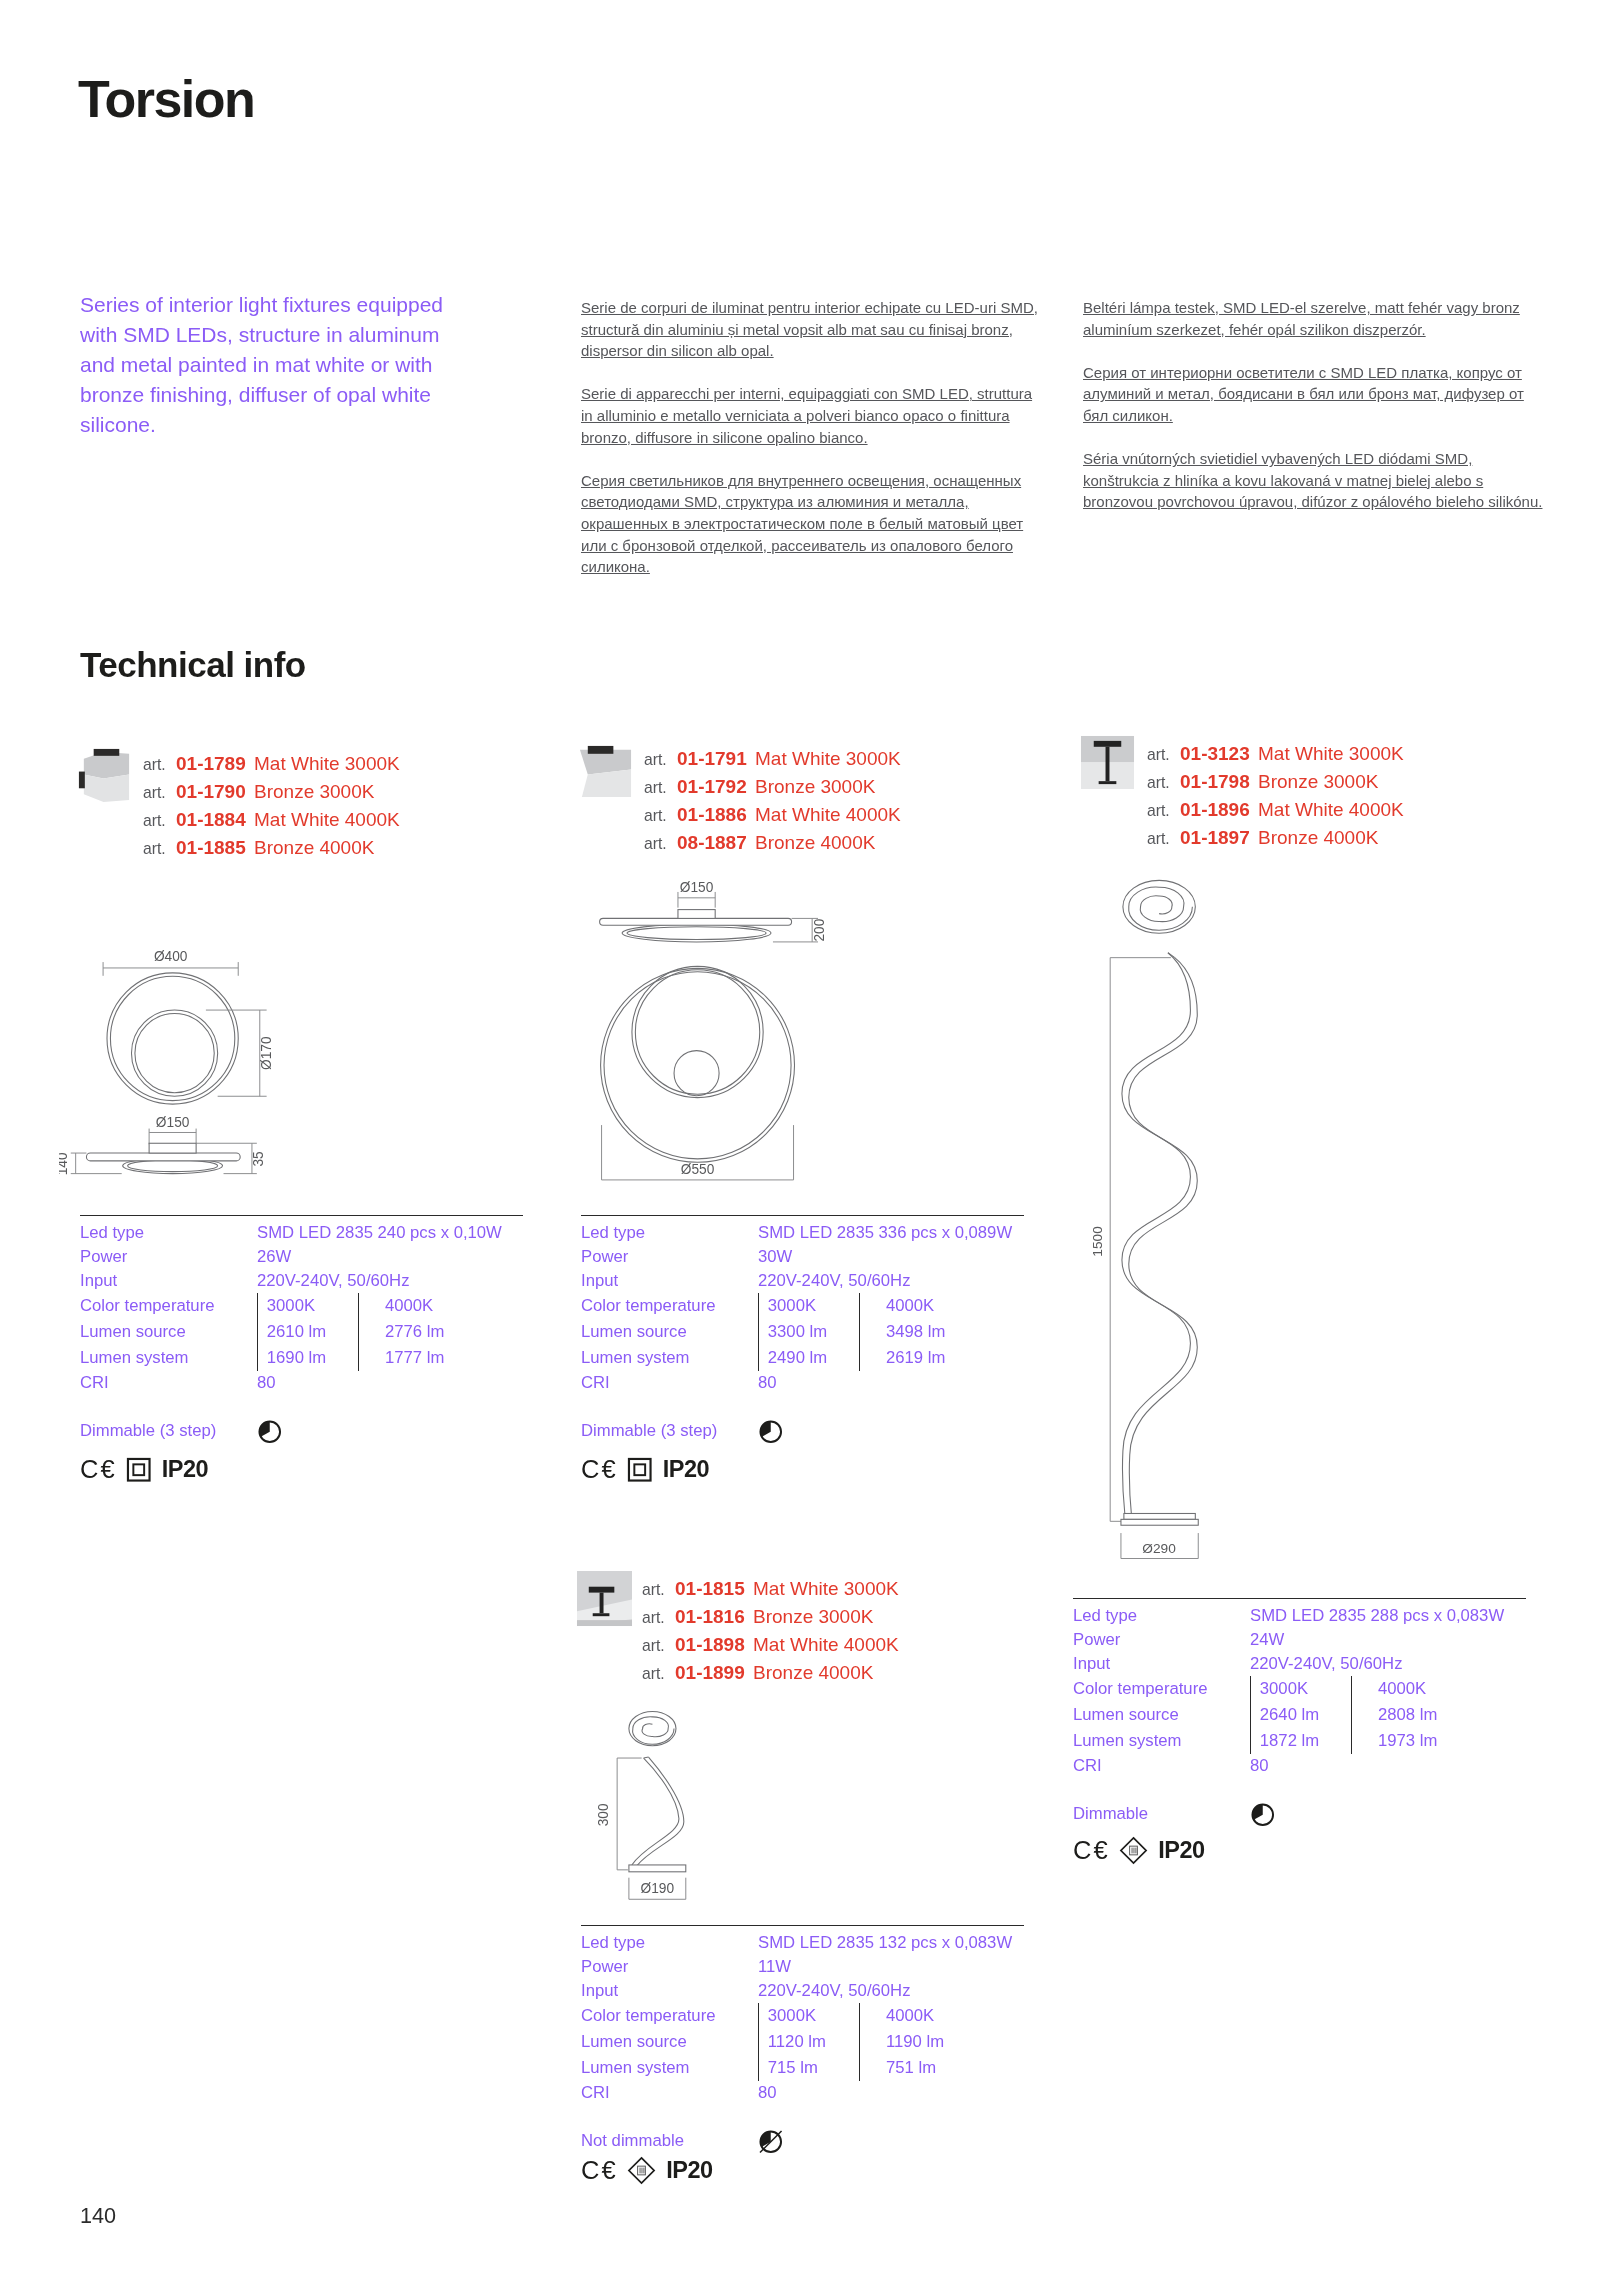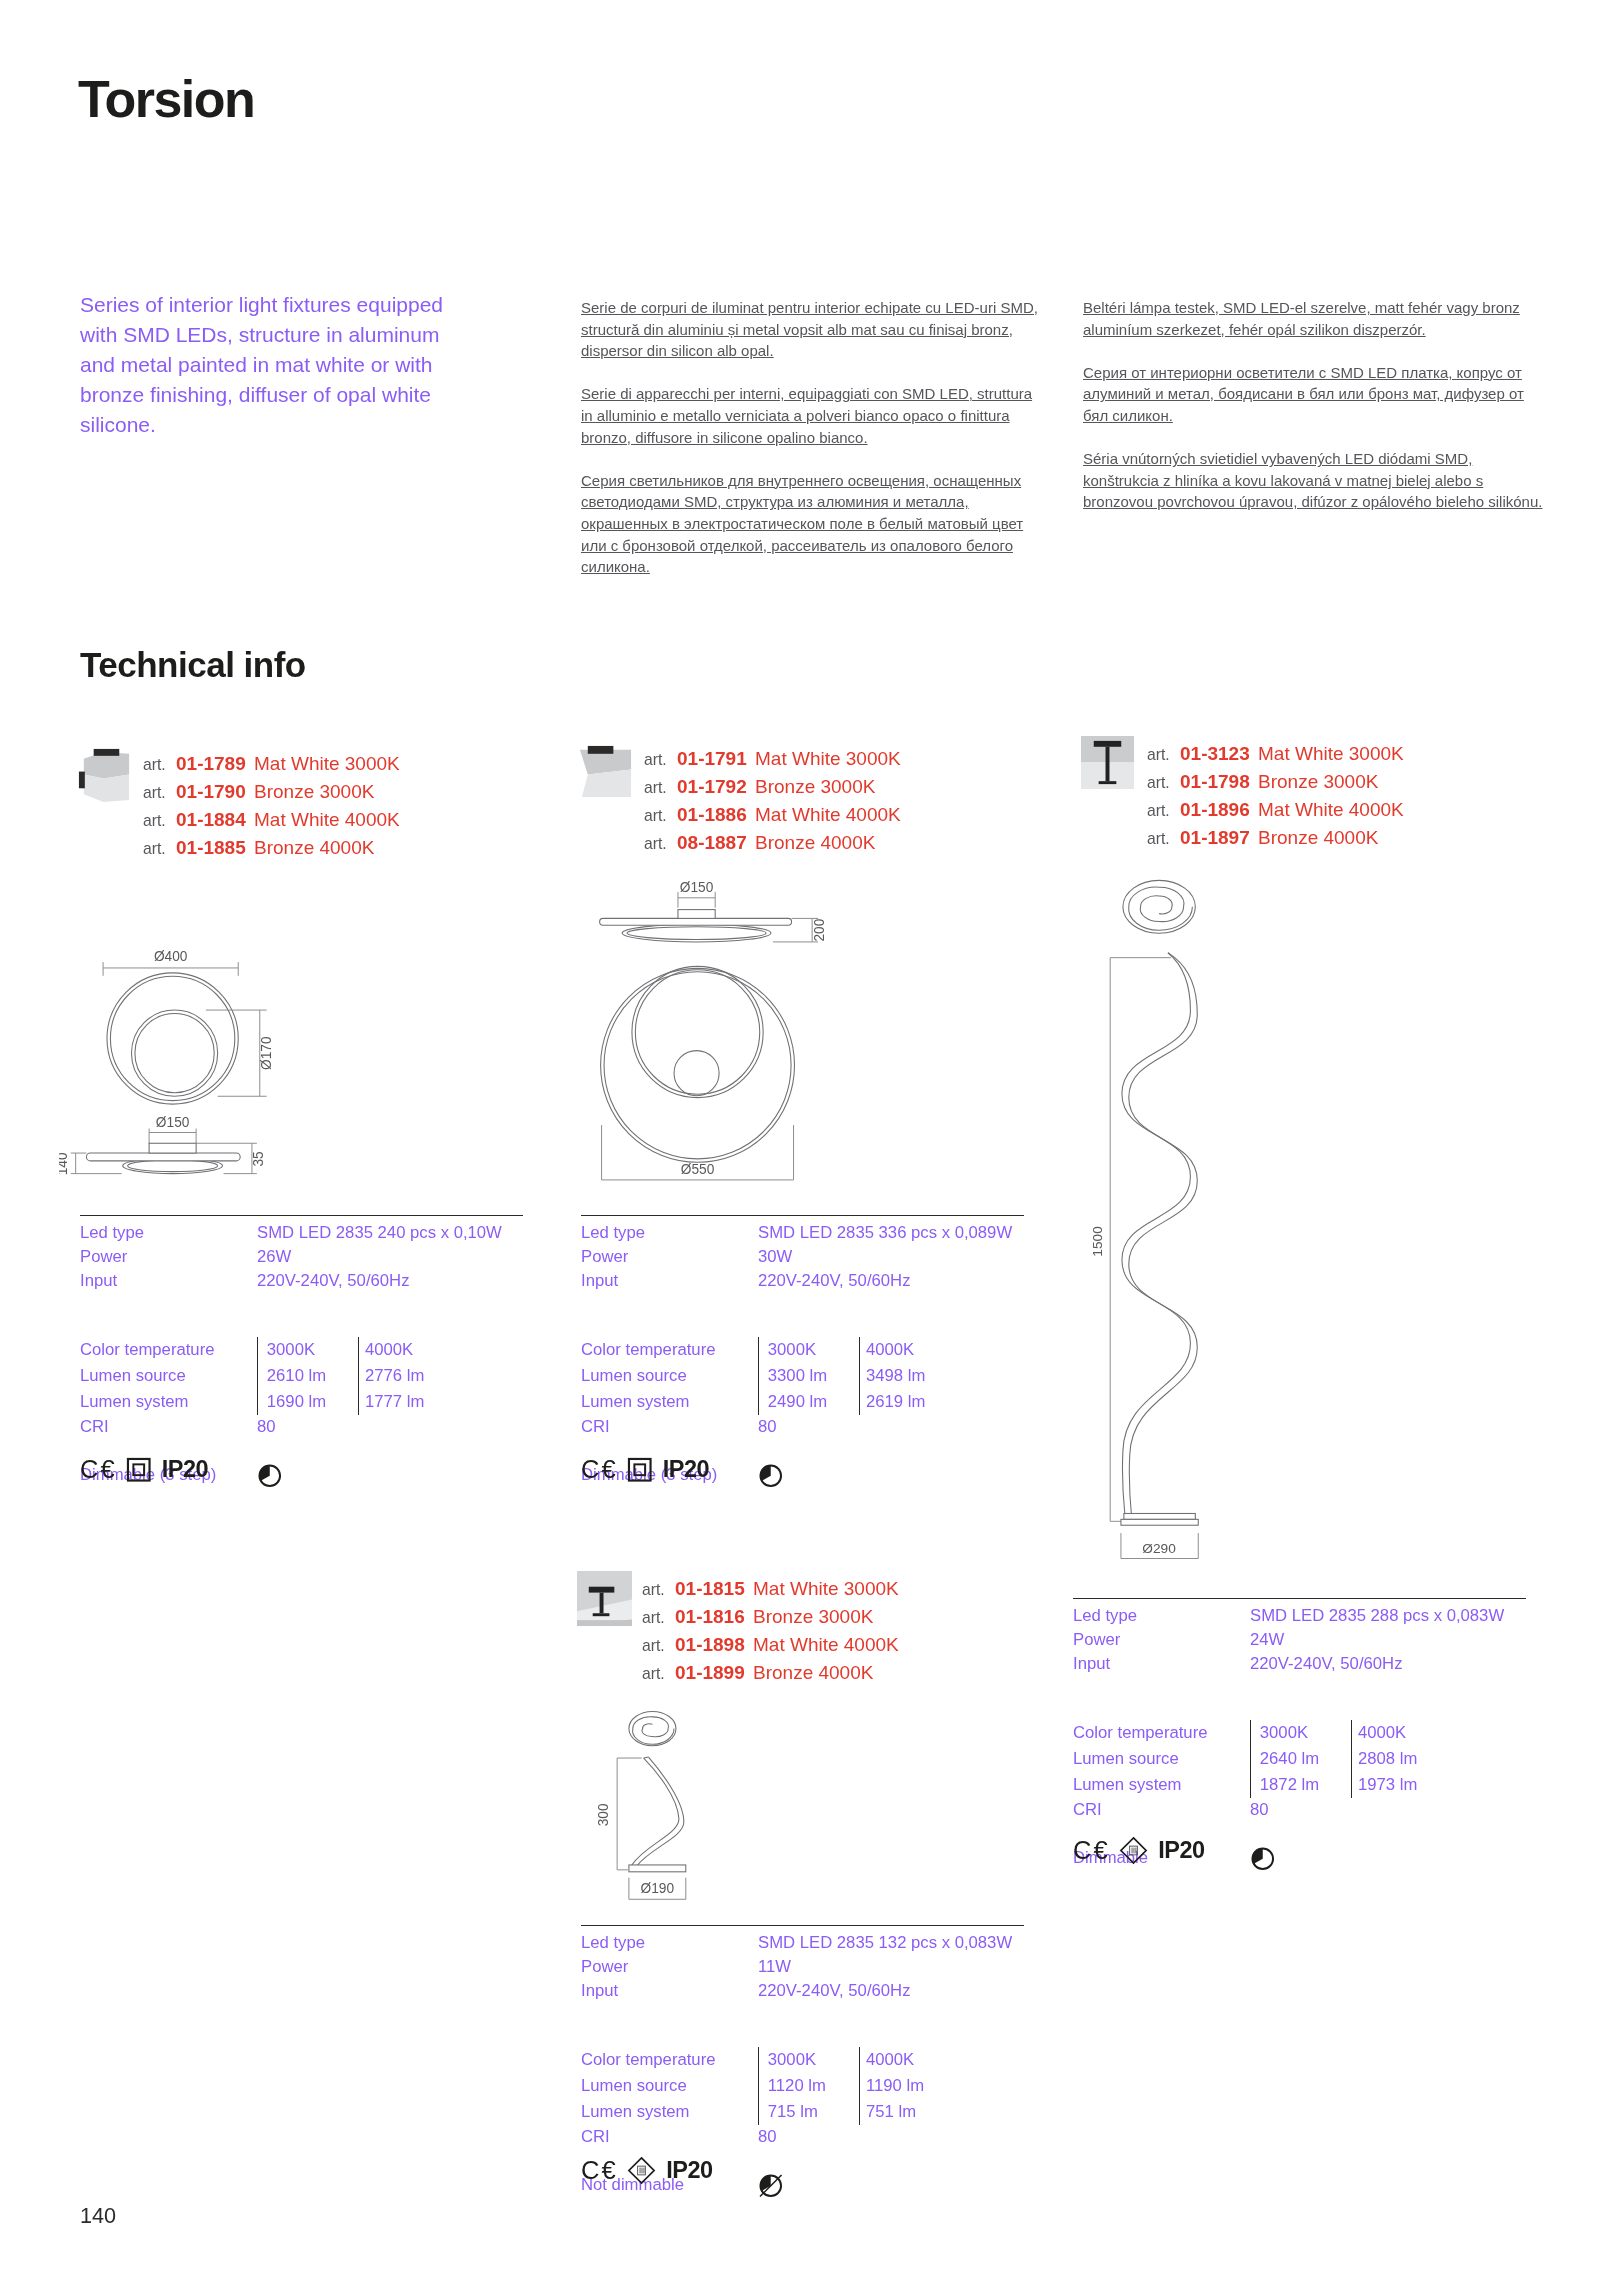--- a/index.html
+++ b/index.html
@@ -12,25 +12,25 @@
   .col-txt p{margin:0 0 21.6px 0;text-decoration:underline;}
   .tech{font-size:35px;font-weight:700;letter-spacing:-0.5px;}
   .art-block{display:block;}
   .art-row{display:flex;align-items:baseline;height:28px;}
   .art-lbl{width:33px;font-size:15.7px;color:#55565a;flex:none;}
   .art-code{width:78px;font-size:19px;font-weight:700;color:#e23a2c;flex:none;}
   .art-fin{font-size:19px;font-weight:500;color:#e23a2c;white-space:nowrap;}
   .spec{border-top:1.6px solid #2a2a2a;padding-top:4.9px;font-size:16.7px;color:#8b5cf6;}
   .srow{display:flex;height:24px;align-items:center;}
   .slab{width:177px;flex:none;}
-  .split{display:flex;margin-top:44px;}
+  .split{display:flex;}
   .slabs{width:177px;flex:none;}
   .slabs>div,.sc1>div,.sc2>div{height:26px;display:flex;align-items:center;}
   .sc1{width:101px;border-left:1.4px solid #2a2a2a;padding-left:8.8px;box-sizing:border-box;flex:none;}
-  .sc2{border-left:1.4px solid #2a2a2a;padding-left:6px;}
+  .sc2{border-left:1.4px solid #2a2a2a;padding-left:26px;}
   .dimrow{height:31px;margin-top:21px;}
   .cert{display:flex;align-items:center;gap:9.8px;}
   .ce{font-size:25.5px;font-weight:500;letter-spacing:2px;}
   .ip{font-size:23.5px;font-weight:800;letter-spacing:-0.5px;}
   .pagenum{font-size:21.6px;color:#2b2b2b;}
   svg.draw text{font-family:"Liberation Sans",sans-serif;font-size:14px;fill:#58595b;}
   svg.draw .ln{stroke:#707174;fill:none;stroke-width:1.1;}
   svg.draw .lnw{stroke:#707174;fill:#ffffff;stroke-width:1.1;}
   svg.draw .dim{stroke:#8a8b8d;fill:none;stroke-width:1;}
 </style>

